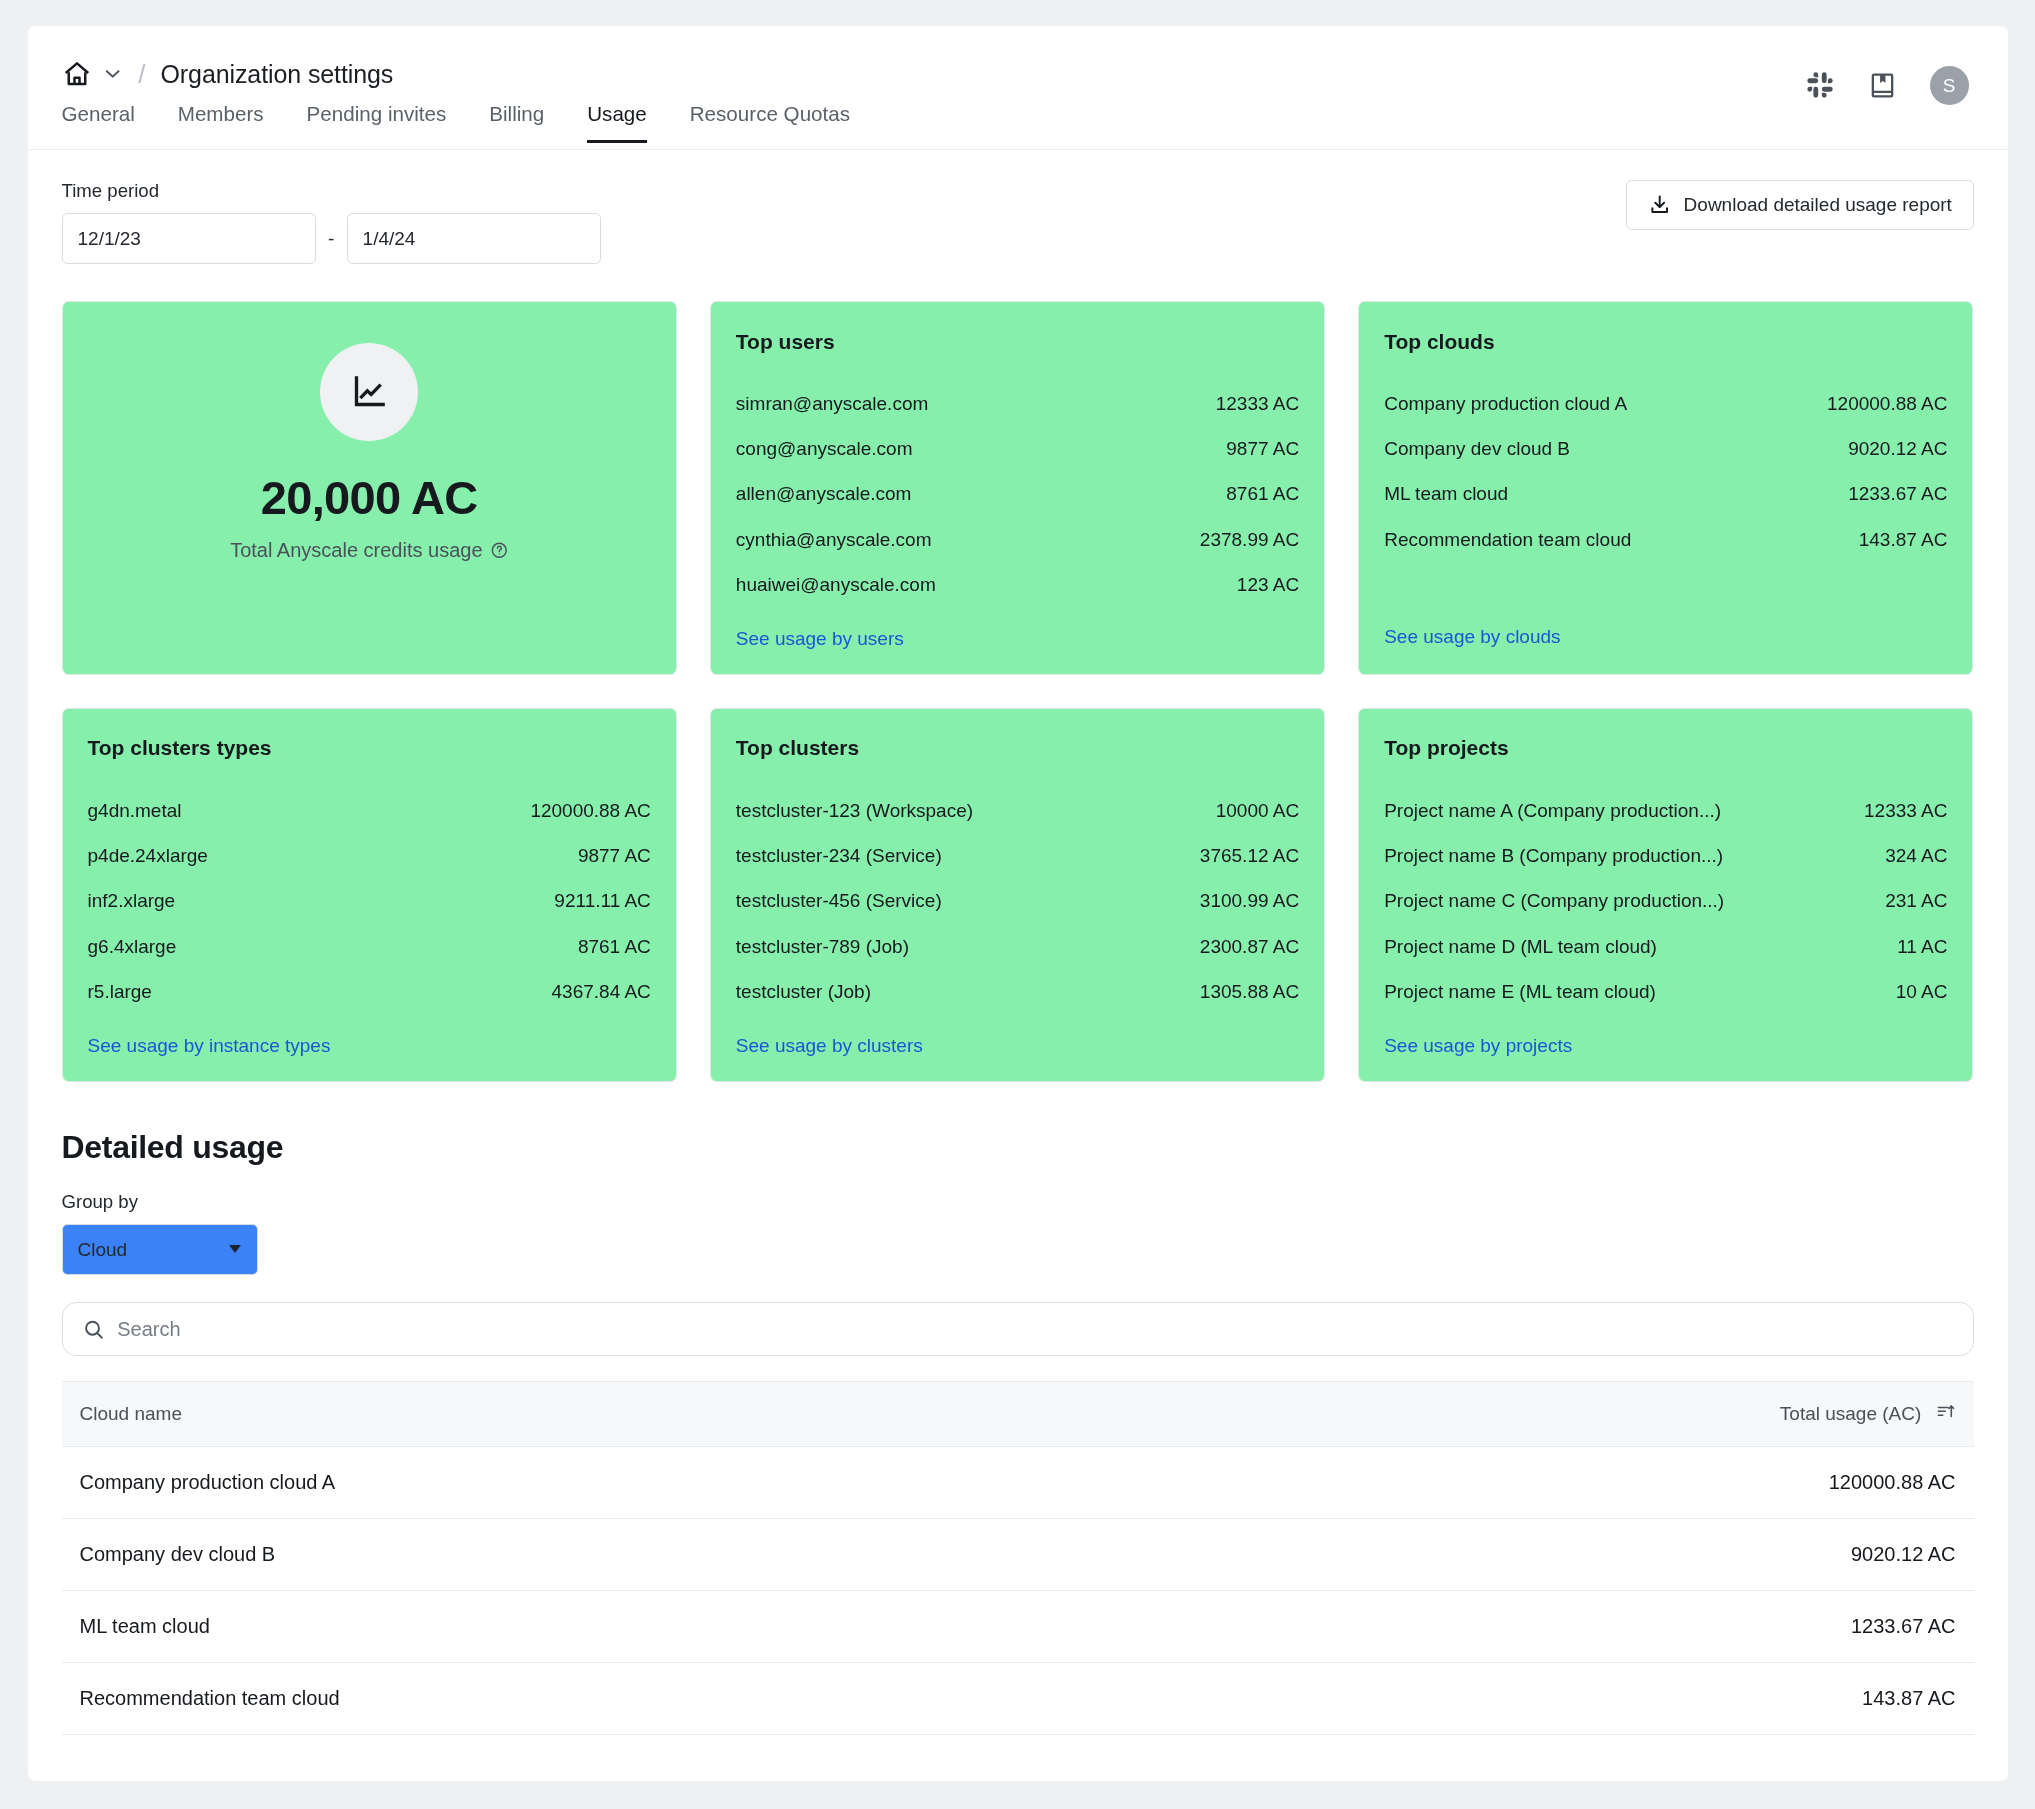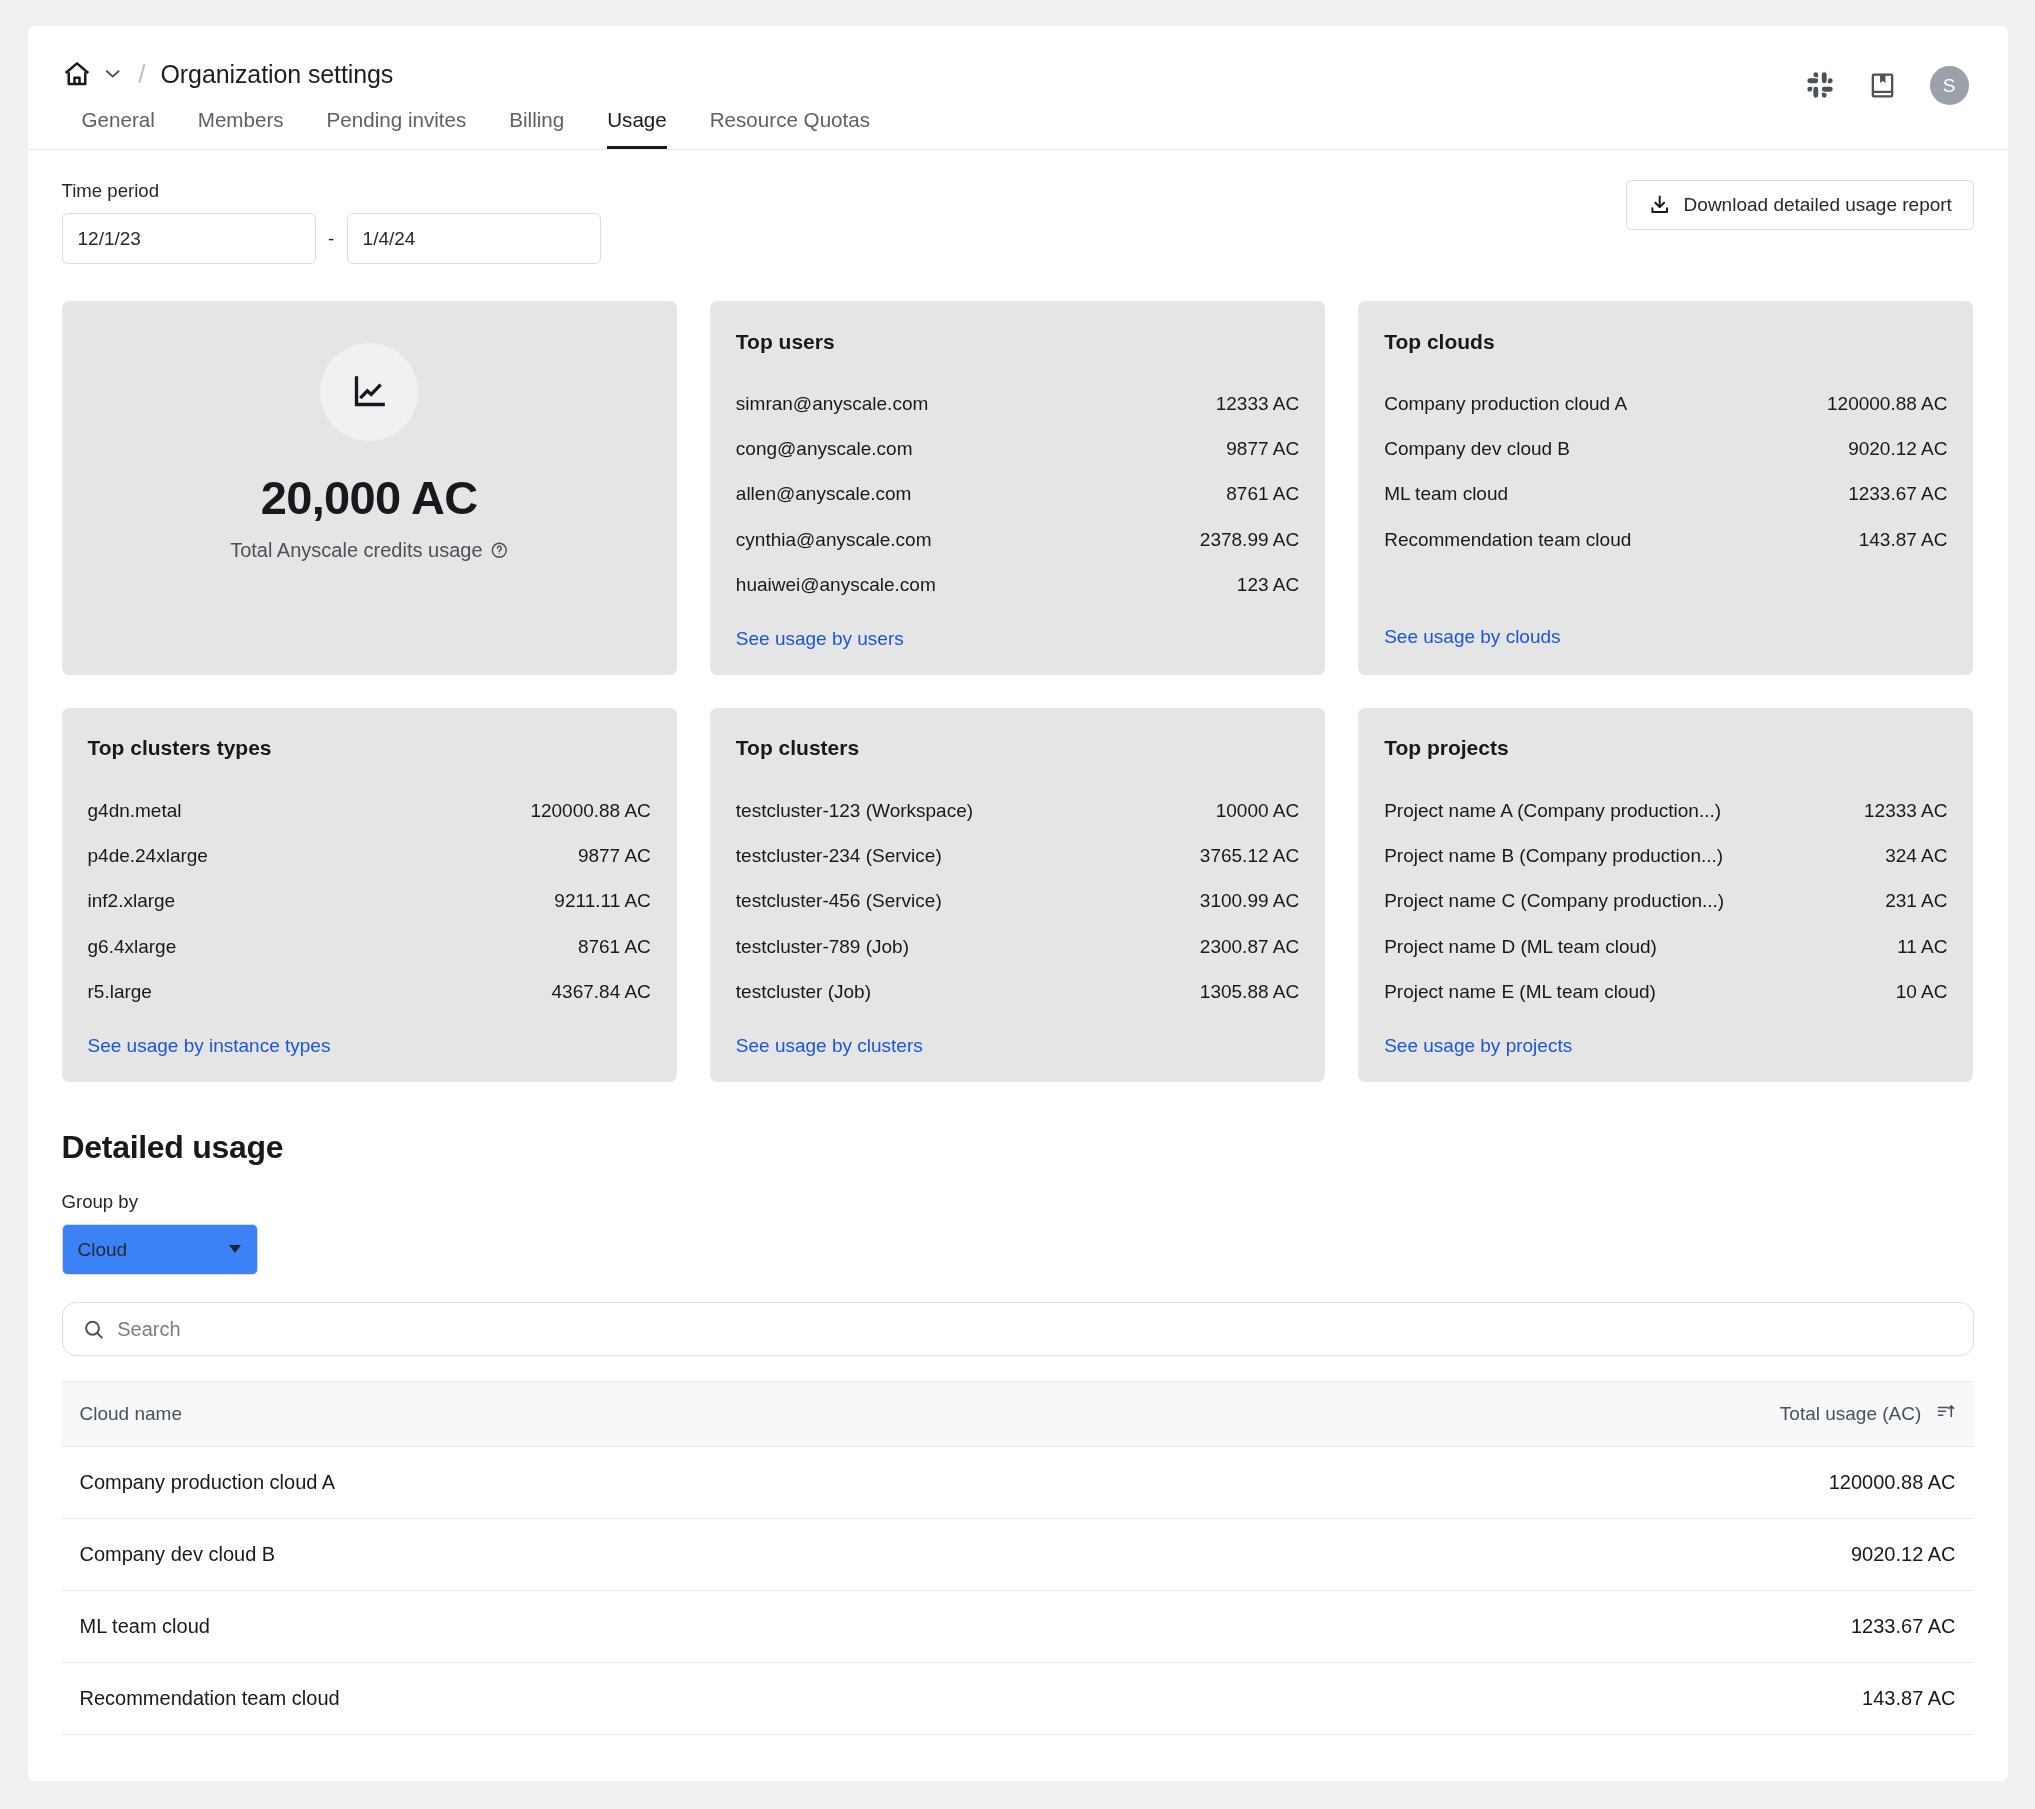--- a/index.html
+++ b/index.html
@@ -46,22 +46,22 @@
   .hdr-icon { width: 29px; height: 29px; display: block; cursor: pointer; }
   .avatar {
     width: 39px; height: 39px; border-radius: 50%;
     background: #9aa1a9; color: #ffffff;
     display: flex; align-items: center; justify-content: center;
     font-size: 19px; cursor: pointer;
   }
 
   
   .tabs {
-    position: absolute; left: 34px; bottom: 0;
-    display: flex; align-items: center; gap: 0; margin-left: 20px;
+    position: absolute; left: 34px; bottom: 6px;
+    display: flex; align-items: center; gap: 0;
   }
   .tab {
     font-size: 20.6px; color: #5b6169;
     padding: 0 0 13.8px 0; margin-right: 43px;
     border-bottom: 3.4px solid transparent;
     cursor: pointer; white-space: nowrap;
   }
   .tab.active { color: #16191d; border-bottom-color: #16191d; }
 
   
@@ -89,21 +89,21 @@
 
   
   .cards {
     display: grid;
     grid-template-columns: repeat(3, 1fr);
     gap: 33px;
     margin-top: 37px;
   }
   .card {
     border: 1.4px solid #e3e7ec; border-radius: 6.9px;
-    background: #e5e5e5; padding: 27.5px 25px 23.4px 25px;
+    background: #86efac; padding: 27.5px 25px 23.4px 25px;
     min-height: 0;
   }
   .card.big { display: flex; flex-direction: column; align-items: center; padding: 41px 25px; }
   .card-title { font-size: 21px; font-weight: 700; color: #16191d; margin-bottom: 27.5px; }
 
   .kpi-circle {
     width: 98px; height: 98px; border-radius: 50%;
     background: #f0f1f3; display: flex; align-items: center; justify-content: center;
     margin-bottom: 29px;
   }

